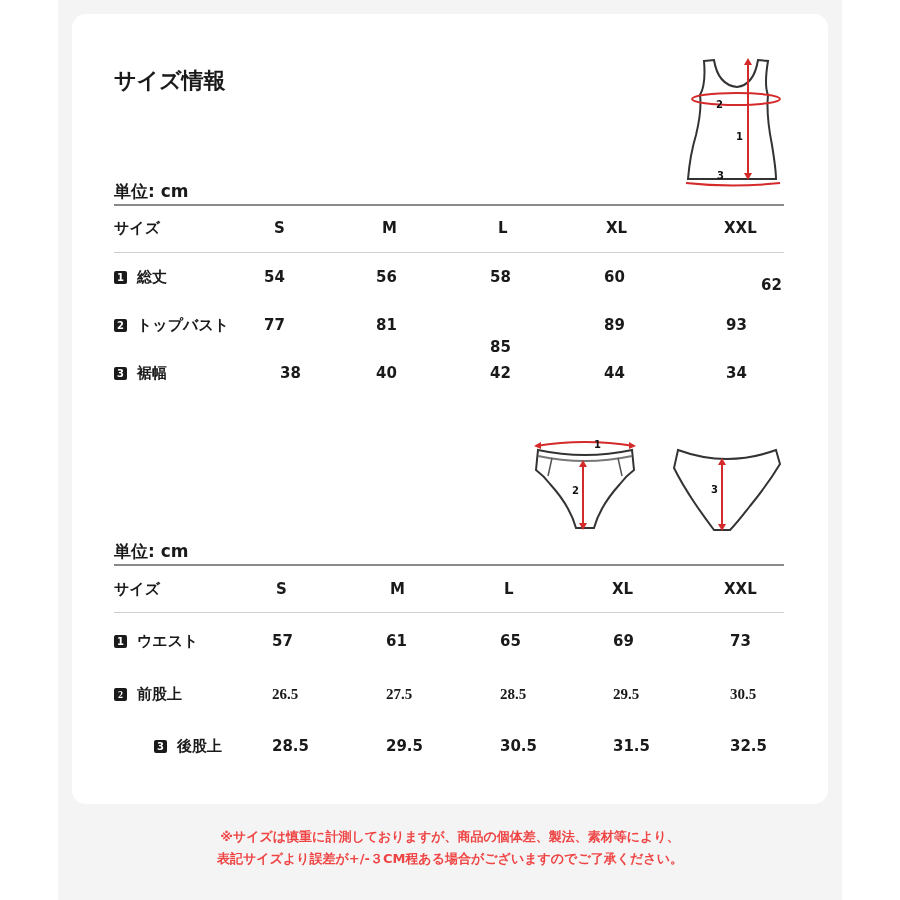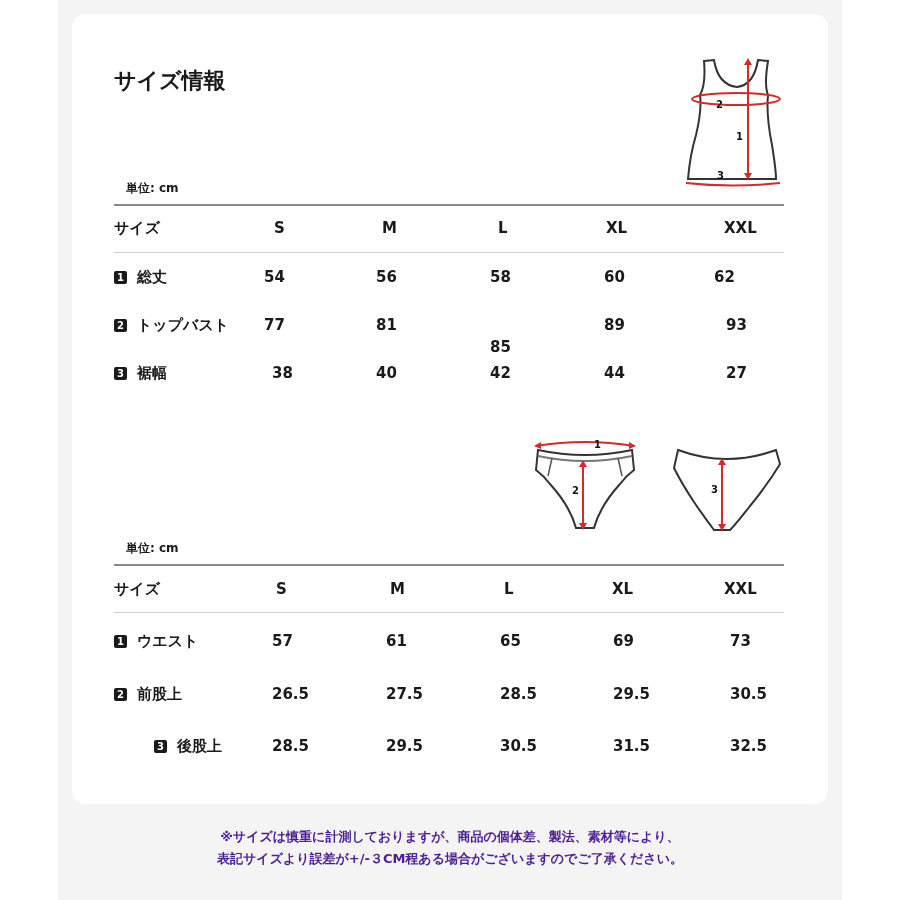--- a/index.html
+++ b/index.html
@@ -1,28 +1,28 @@
 <!DOCTYPE html>
 <html><head>
 <meta charset="utf-8">
 <style>
   html,body{margin:0;padding:0;}
   body{width:900px;height:900px;background:#ffffff;position:relative;overflow:hidden;
        font-family:"DejaVu Sans","Liberation Sans",sans-serif;color:#1a1a1a;}
   .page-bg{position:absolute;left:58px;top:0;width:784px;height:900px;background:#f4f4f4;}
   .card{position:absolute;left:72px;top:14px;width:756px;height:790px;background:#ffffff;border-radius:14px;}
   .title{position:absolute;left:114px;top:66px;font-size:22px;font-weight:bold;letter-spacing:0px;}
-  .unit{position:absolute;left:126px;font-size:12px;font-weight:bold;}
+  .unit{position:absolute;left:114px;font-size:17px;font-weight:bold;}
   .rule-dark{position:absolute;left:114px;width:670px;height:2px;background:#8a8a8a;}
   .rule-light{position:absolute;left:114px;width:670px;height:1px;background:#cfcfcf;}
   .row{position:absolute;left:114px;width:670px;height:24px;font-size:15px;font-weight:bold;}
   .row .c{position:absolute;top:0;line-height:24px;white-space:nowrap;}
   .badge{display:inline-block;width:13px;height:13px;background:#1a1a1a;color:#fff;border-radius:2px;
          font-size:10px;line-height:13px;text-align:center;vertical-align:1px;margin-right:10px;font-weight:bold;}
-  .note{position:absolute;left:0;width:900px;text-align:center;font-size:13px;font-weight:bold;color:#4c1d95;line-height:22px;}
+  .note{position:absolute;left:0;width:900px;text-align:center;font-size:13px;font-weight:bold;color:#ef4444;line-height:22px;}
   svg{position:absolute;}
 </style>
 </head>
 <body>
 
 <div class="page-bg"></div>
 <div class="card"></div>
 
 <div class="title">サイズ情報</div>
 
@@ -49,37 +49,37 @@
   <span class="c" style="left:610px;">XXL</span>
 </div>
 <div class="rule-light" style="top:252px;"></div>
 
 <div class="row" style="top:265px;padding-left:16px;">
   <span class="c" style="left:0;"><span class="badge">1</span><span>総丈</span></span>
   <span class="c" style="left:150px;">54</span>
   <span class="c" style="left:262px;">56</span>
   <span class="c" style="left:376px;">58</span>
   <span class="c" style="left:490px;">60</span>
-  <span class="c" style="left:600px;">62</span>
+  <span class="c" style="left:647px;margin-top:8px;">62</span>
 </div>
 <div class="row" style="top:313px;">
   <span class="c" style="left:0;"><span class="badge">2</span><span>トップバスト</span></span>
   <span class="c" style="left:150px;">77</span>
   <span class="c" style="left:262px;">81</span>
   <span class="c" style="left:376px;margin-top:22px;">85</span>
   <span class="c" style="left:490px;">89</span>
   <span class="c" style="left:612px;">93</span>
 </div>
 <div class="row" style="top:361px;">
   <span class="c" style="left:0;"><span class="badge">3</span><span>裾幅</span></span>
-  <span class="c" style="left:158px;">38</span>
+  <span class="c" style="left:166px;">38</span>
   <span class="c" style="left:262px;">40</span>
   <span class="c" style="left:376px;">42</span>
   <span class="c" style="left:490px;">44</span>
-  <span class="c" style="left:612px;">27</span>
+  <span class="c" style="left:612px;">34</span>
 </div>
 
 <svg style="left:530px;top:436px;" width="110" height="100" viewBox="0 0 110 100">
   <path d="M8 14 Q55 24 102 14 L104 34 Q96 40 90 48 Q70 70 64 92 L46 92 Q40 70 20 48 Q14 40 6 34 Z" fill="#fff" stroke="#333" stroke-width="2"></path>
   <path d="M8 20 Q55 30 102 20" fill="none" stroke="#777" stroke-width="2"></path>
   <path d="M22 22 L18 40 M88 22 L92 40" stroke="#555" stroke-width="1.5" fill="none"></path>
   <path d="M6 10 Q55 2 104 10" fill="none" stroke="#d42a2a" stroke-width="2"></path>
   <polygon points="4,10 11,6 11,13" fill="#d42a2a"></polygon>
   <polygon points="106,10 99,6 99,13" fill="#d42a2a"></polygon>
   <line x1="53" y1="26" x2="53" y2="92" stroke="#d42a2a" stroke-width="2"></line>
@@ -110,21 +110,21 @@
 <div class="rule-light" style="top:612px;"></div>
 
 <div class="row" style="top:629px;">
   <span class="c" style="left:0;"><span class="badge">1</span><span>ウエスト</span></span>
   <span class="c" style="left:158px;">57</span>
   <span class="c" style="left:272px;text-align:right;">61</span>
   <span class="c" style="left:386px;">65</span>
   <span class="c" style="left:499px;">69</span>
   <span class="c" style="left:616px;">73</span>
 </div>
-<div class="row" style="top:682px;">
+<div class="row" style="top:682px;font-family:Liberation Serif, serif;">
   <span class="c" style="left:0;"><span class="badge">2</span><span>前股上</span></span>
   <span class="c" style="left:158px;">26.5</span>
   <span class="c" style="left:272px;">27.5</span>
   <span class="c" style="left:386px;">28.5</span>
   <span class="c" style="left:499px;">29.5</span>
   <span class="c" style="left:616px;">30.5</span>
 </div>
 <div class="row" style="top:734px;">
   <span class="c" style="left:0;padding-left:40px;"><span class="badge">3</span><span>後股上</span></span>
   <span class="c" style="left:158px;">28.5</span>

